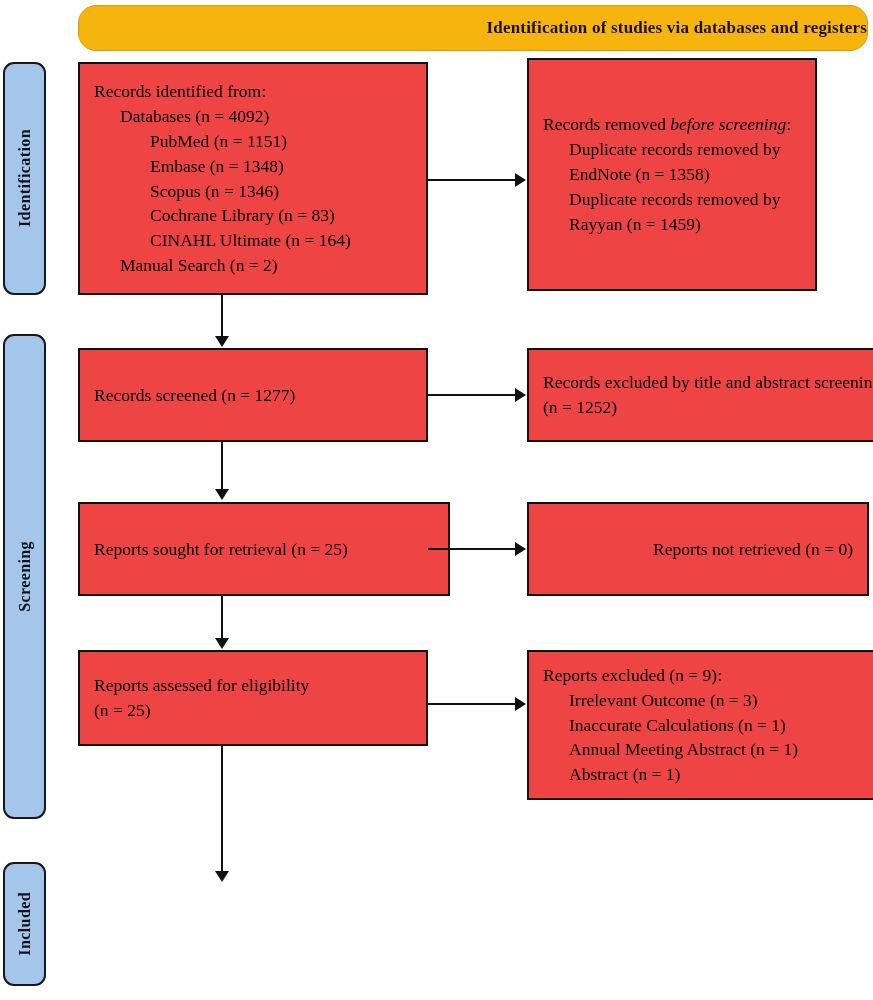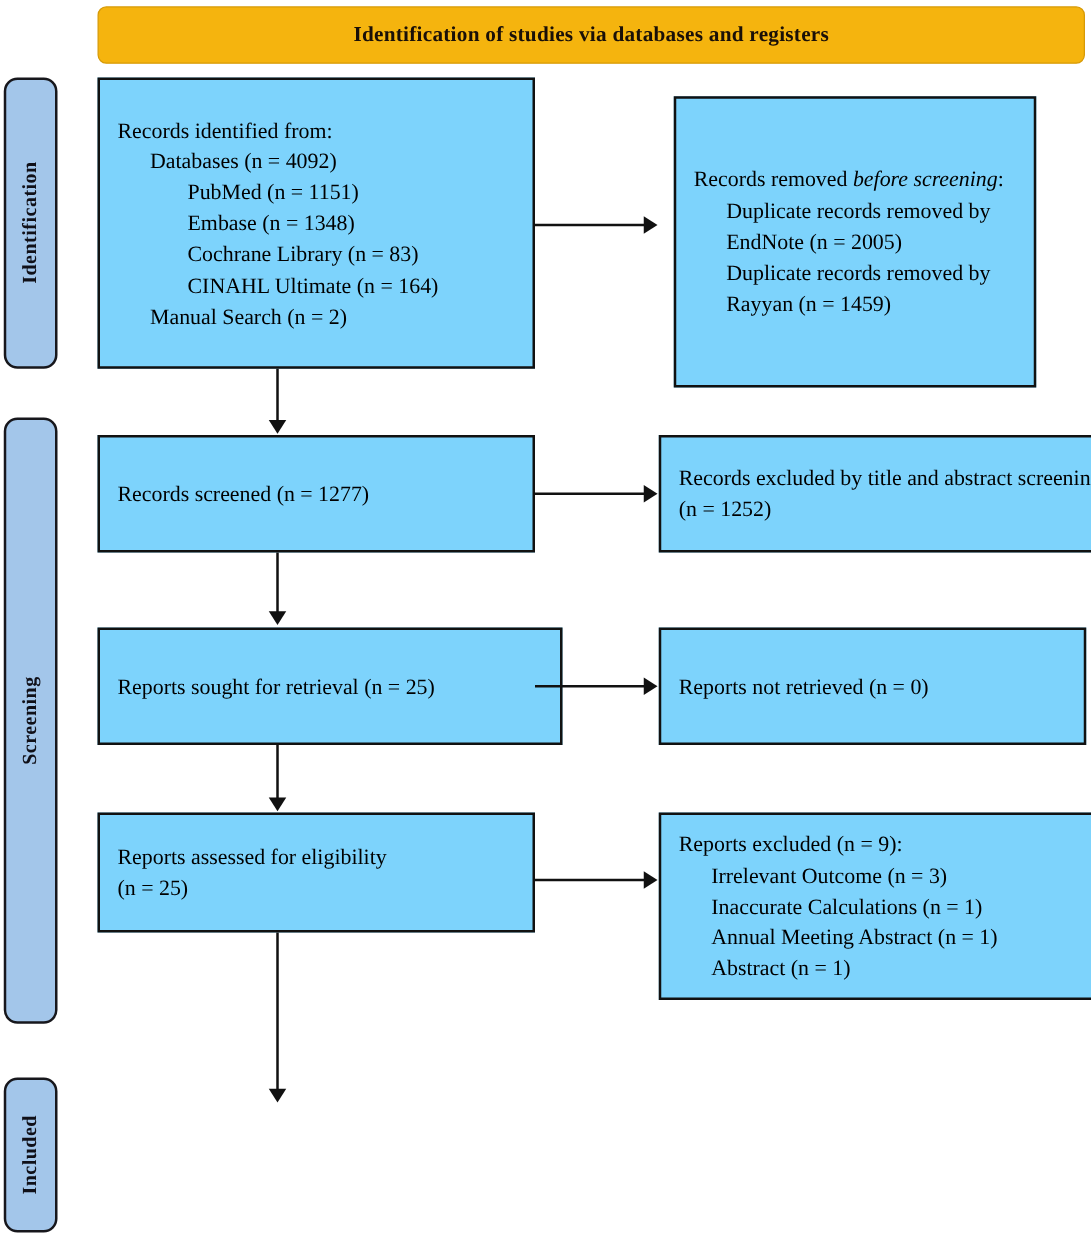--- a/index.html
+++ b/index.html
@@ -22,25 +22,25 @@
 
   
   .banner {
     position: absolute;
     left: 78px;
     top: 5px;
     width: 790px;
     height: 46px;
     background: #F5B40E;
     border: 1px solid #d79a06;
-    border-radius: 7px;
+    border-radius: 18px;
     box-sizing: border-box;
     display: flex;
     align-items: center;
-    justify-content: center;
+    justify-content: flex-end;
   }
   .banner-text {
     font-family: "Liberation Serif", "DejaVu Serif", serif;
     font-weight: bold;
     font-size: 17px;
     letter-spacing: 0.2px;
     color: #1a1008;
     white-space: nowrap;
   }
 
@@ -67,46 +67,46 @@
     color: #101018;
     white-space: nowrap;
   }
   #phase-identification { top: 62px;  height: 233px; }
   #phase-screening     { top: 334px; height: 485px; }
   #phase-included      { top: 862px; height: 124px; }
 
   
   .box {
     position: absolute;
-    background: #7dd3fc;
+    background: #ef4444;
     border: 2px solid #111111;
     box-sizing: border-box;
     display: flex;
     flex-direction: column;
     justify-content: center;
   }
   .box-inner {
     padding: 0 14px;
     font-size: 17.5px;
     line-height: 1.42;
   }
   .ln { white-space: nowrap; }
   .ln.wrap { white-space: normal; }
   .ind1 { padding-left: 26px; }
   .ind2 { padding-left: 56px; }
   .ind-hang { padding-left: 26px; }
   em.ital { font-style: italic; }
 
   
   #box-identified      { left: 78px;  top: 62px;  width: 350px; height: 233px; }
-  #box-removed         { left: 527px; top: 77px;  width: 290px; height: 233px; margin-left: 12px; }
+  #box-removed         { left: 527px; top: 58px;  width: 290px; height: 233px; }
   #box-screened        { left: 78px;  top: 348px; width: 350px; height: 94px; }
   #box-excluded-screen { left: 527px; top: 348px; width: 374px; height: 94px; }
   #box-sought          { left: 78px;  top: 502px; width: 372px; height: 94px; }
-  #box-not-retrieved   { left: 527px; top: 502px; width: 342px; height: 94px; }
+  #box-not-retrieved   { left: 527px; top: 502px; width: 342px; height: 94px; align-items: flex-end; }
   #box-assessed        { left: 78px;  top: 650px; width: 350px; height: 96px; }
   #box-excluded-full   { left: 527px; top: 650px; width: 410px; height: 150px; }
   #box-included        { left: 78px;  top: 884px; width: 350px; height: 92px; }
   .v-line {
     position: absolute;
     width: 2px;
     background: #111111;
   }
   .h-line {
     position: absolute;
@@ -146,30 +146,31 @@
   <div class="phase" id="phase-included">
     <span class="phase-label">Included</span>
   </div>
 
   <div class="box" id="box-identified">
     <div class="box-inner">
       <div class="ln">Records identified from:</div>
       <div class="ln ind1">Databases (n = 4092)</div>
       <div class="ln ind2">PubMed (n = 1151)</div>
       <div class="ln ind2">Embase (n = 1348)</div>
+      <div class="ln ind2">Scopus (n = 1346)</div>
       <div class="ln ind2">Cochrane Library (n = 83)</div>
       <div class="ln ind2">CINAHL Ultimate (n = 164)</div>
       <div class="ln ind1">Manual Search (n = 2)</div>
     </div>
   </div>
 
   <div class="box" id="box-removed">
     <div class="box-inner">
       <div class="ln"><span>Records removed </span><em class="ital">before screening</em><span>:</span></div>
-      <div class="ln wrap ind-hang">Duplicate records removed by EndNote (n = 2005)</div>
+      <div class="ln wrap ind-hang">Duplicate records removed by EndNote (n = 1358)</div>
       <div class="ln wrap ind-hang">Duplicate records removed by Rayyan (n = 1459)</div>
     </div>
   </div>
 
   <div class="box" id="box-screened">
     <div class="box-inner">
       <div class="ln">Records screened (n = 1277)</div>
     </div>
   </div>
 

